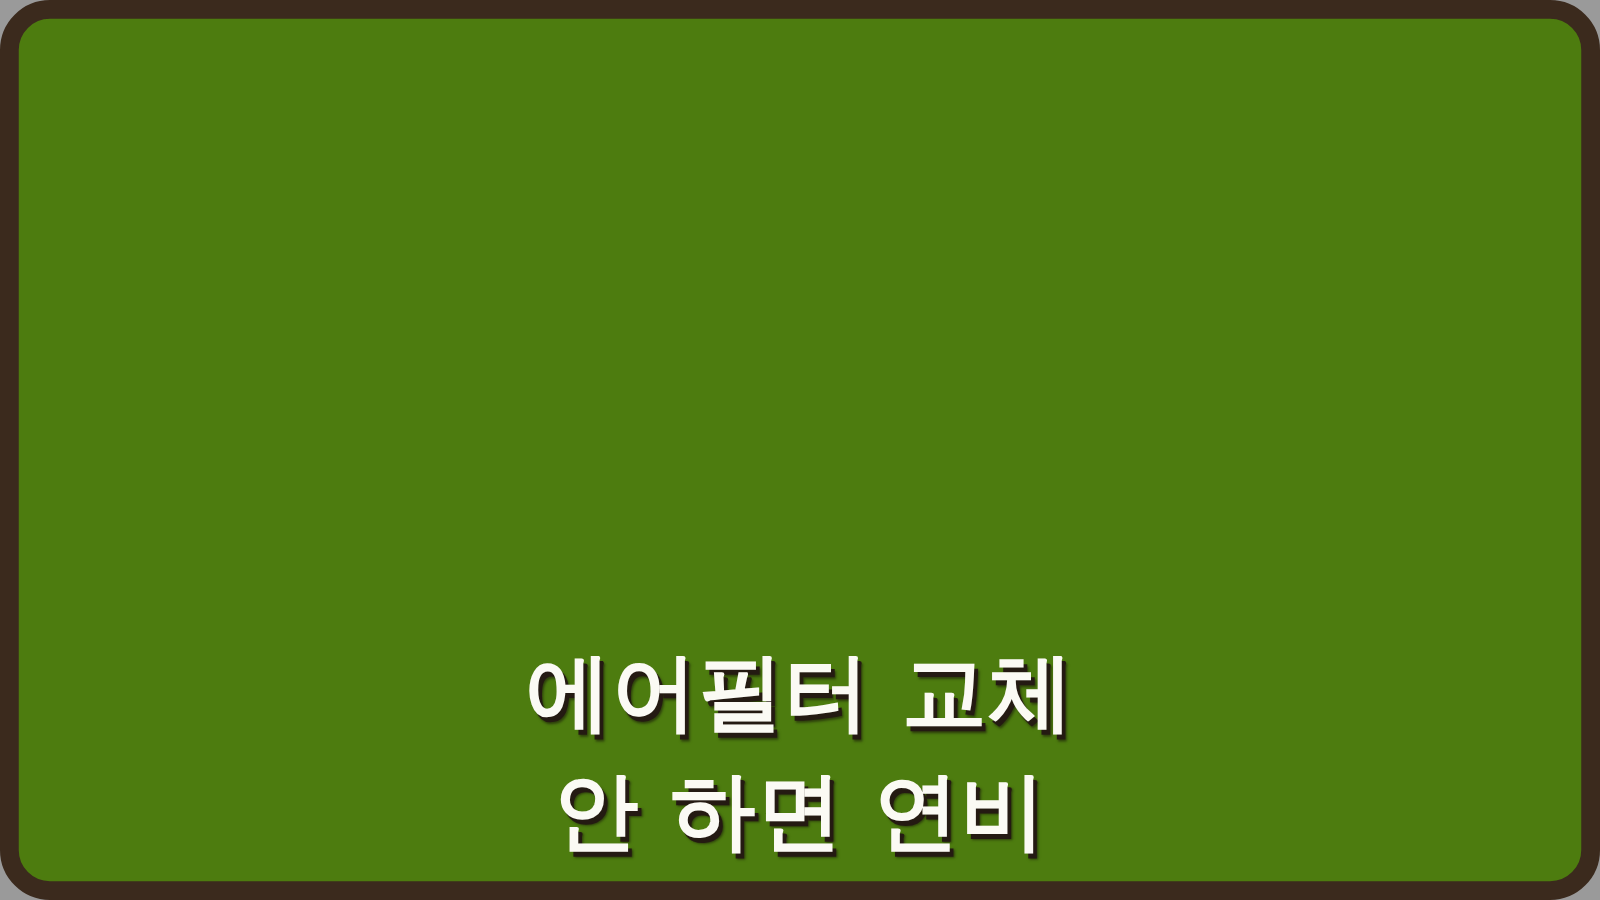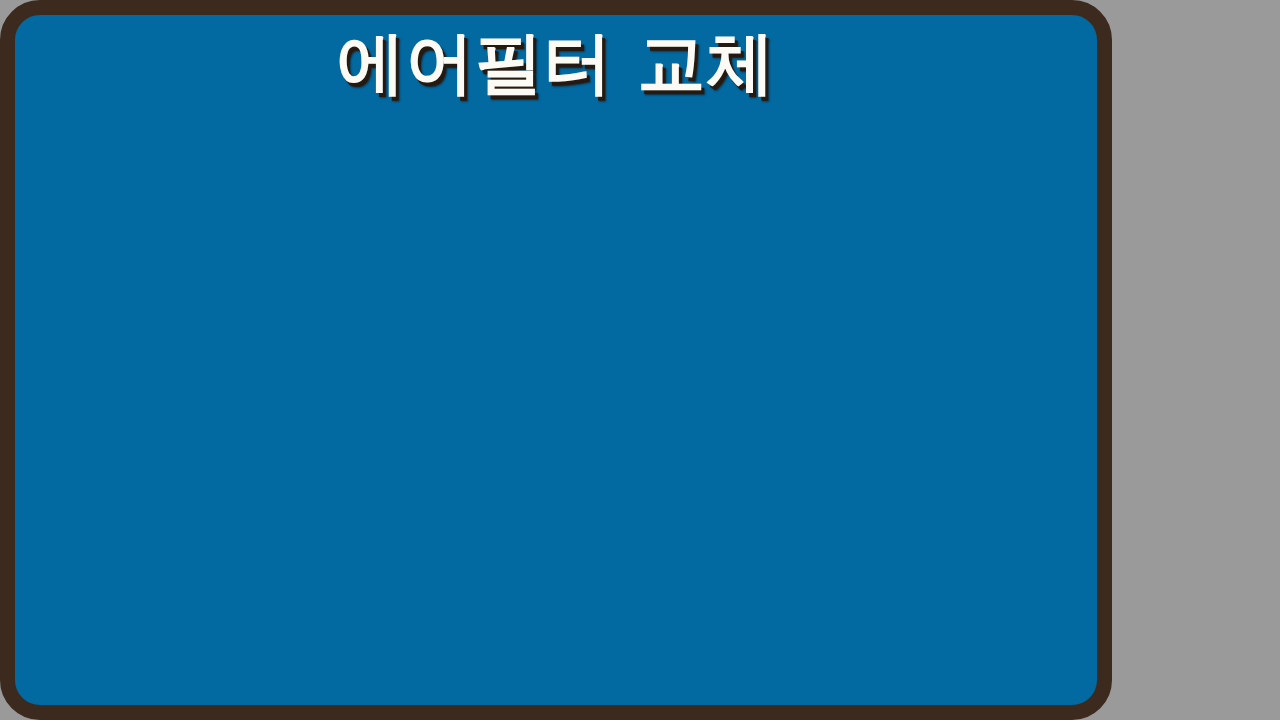--- a/index.html
+++ b/index.html
@@ -12,28 +12,28 @@
     height: 720px;
     background: #9a9a9a;
     font-family: "DejaVu Sans", "Liberation Sans", sans-serif;
     overflow: hidden;
   }
 
   .card {
     position: absolute;
     left: 0;
     top: 0;
-    width: 1112px;
+    width: 1280px;
     height: 720px;
     box-sizing: border-box;
     border: 15px solid #3b2a1d;
     border-radius: 40px;
-    background: #0369a1;
+    background: #4d7c0f;
     display: flex;
-    align-items: flex-start;
+    align-items: flex-end;
     justify-content: center;
   }
 
   .text-block {
     width: 100%;
     text-align: center;
     padding-bottom: 8px;
   }
 
   .headline-line {
@@ -49,14 +49,15 @@
       3px 4px 0 #241a12,
       4px 5px 2px rgba(20, 14, 9, 0.55);
   }
 </style>
 </head>
 <body>
 
 <div class="card">
   <div class="text-block">
     <span class="headline-line">에어필터 교체</span>
+    <span class="headline-line">안 하면 연비</span>
   </div>
 </div>
 
 </body></html>

